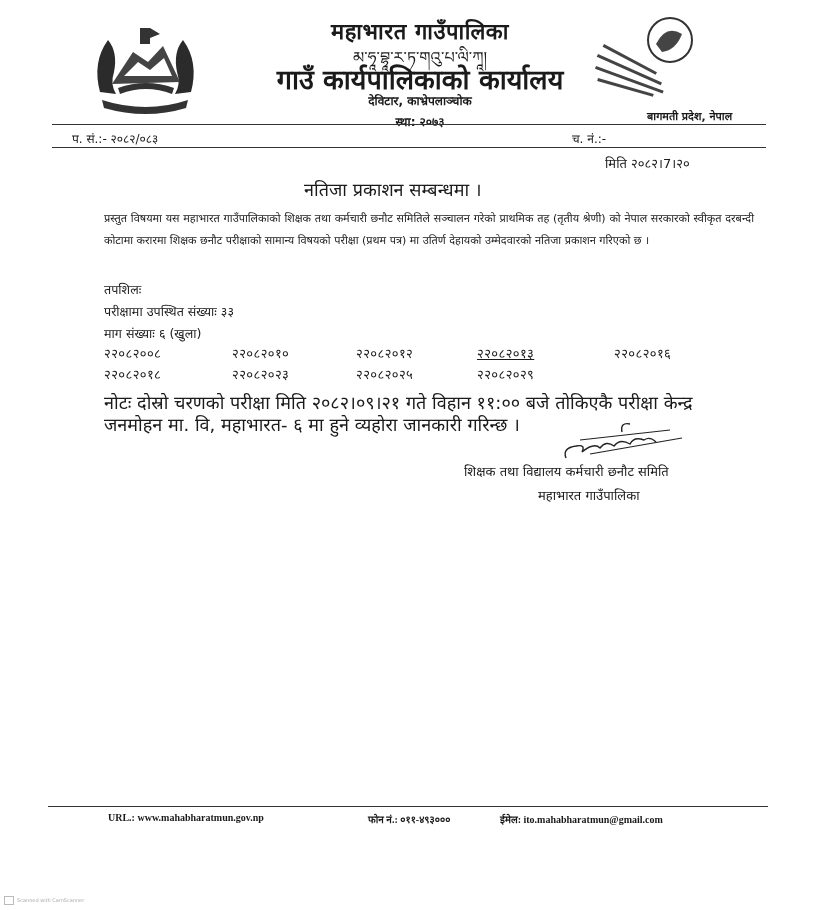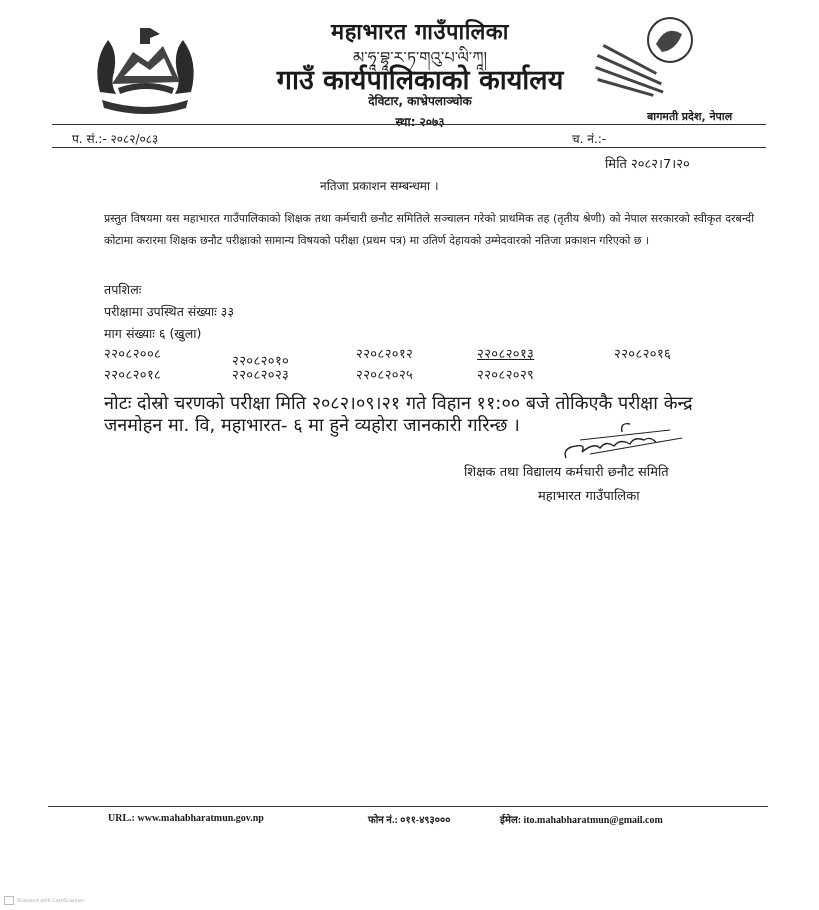--- a/index.html
+++ b/index.html
@@ -11,21 +11,21 @@
   .h1 { top: 15px; font-size: 22px; font-weight: bold; letter-spacing: 0.5px; }
   .h2 { top: 40px; font-size: 16px; }
   .h3 { top: 60px; font-size: 27px; font-weight: bold; }
   .h4 { top: 92px; font-size: 12px; font-weight: bold; }
   .h5 { top: 107px; font-size: 12px; font-weight: bold; margin-top: 6px; }
   .province { left: 615px; top: 108px; font-size: 11px; font-weight: bold; white-space: nowrap; margin-left: 32px; }
   .rule { left: 52px; width: 714px; height: 0; border-top: 1.6px solid #333; }
   .ref-row { top: 130px; left: 72px; font-size: 12px; white-space: nowrap; }
   .ch-row { top: 130px; left: 572px; font-size: 12px; white-space: nowrap; }
   .date { top: 154px; left: 605px; font-size: 13px; white-space: nowrap; }
-  .subject { top: 177px; left: 320px; font-size: 12px; white-space: nowrap; }
+  .subject { top: 177px; left: 304px; font-size: 18px; white-space: nowrap; }
   .body-para { top: 208px; left: 104px; width: 650px; font-size: 11px; line-height: 22px; text-align: justify; }
   .line { left: 104px; font-size: 12.6px; white-space: nowrap; }
   .roll { font-size: 13px; white-space: nowrap; letter-spacing: 0.4px; }
   .note { top: 392px; left: 104px; width: 650px; font-size: 18px; line-height: 22px; }
   .sig { left: 560px; top: 418px; width: 130px; height: 46px; }
   .sign1 { top: 462px; left: 464px; font-size: 13px; white-space: nowrap; }
   .sign2 { top: 486px; left: 538px; font-size: 13px; white-space: nowrap; }
   .footer { top: 812px; font-size: 10px; font-weight: bold; font-family: "Liberation Serif", serif; white-space: nowrap; }
   .scan-badge { left: 4px; top: 896px; font-size: 5px; color: #aaa; white-space: nowrap; }
   .scan-badge .box { display: inline-block; width: 8px; height: 7px; border: 1px solid #bbb; margin-right: 3px; vertical-align: middle; }
@@ -74,21 +74,21 @@
 <div class="abs date">मिति २०८२।7।२०</div>
 <div class="abs subject">नतिजा प्रकाशन सम्बन्धमा ।</div>
 
 <div class="abs body-para">प्रस्तुत विषयमा यस महाभारत गाउँपालिकाको शिक्षक तथा कर्मचारी छनौट समितिले सञ्चालन गरेको प्राथमिक तह (तृतीय श्रेणी) को नेपाल सरकारको स्वीकृत दरबन्दी कोटामा करारमा शिक्षक छनौट परीक्षाको सामान्य विषयको परीक्षा (प्रथम पत्र) मा उतिर्ण देहायको उम्मेदवारको नतिजा प्रकाशन गरिएको छ ।</div>
 
 <div class="abs line" style="top:281px;">तपशिलः</div>
 <div class="abs line" style="top:303px;">परीक्षामा उपस्थित संख्याः ३३</div>
 <div class="abs line" style="top:325px;">माग संख्याः ६ (खुला)</div>
 
 <div class="abs roll" style="top:344px; left:104px;text-align:right;">२२०८२००८</div>
-<div class="abs roll" style="top:344px; left:232px;margin-top:7px;">२२०८२०१०</div>
+<div class="abs roll" style="top:344px; left:232px;">२२०८२०१०</div>
 <div class="abs roll" style="top:344px; left:356px;">२२०८२०१२</div>
 <div class="abs roll" style="top:344px; left:477px;text-decoration:underline;">२२०८२०१३</div>
 <div class="abs roll" style="top:344px; left:614px;">२२०८२०१६</div>
 <div class="abs roll" style="top:365px; left:104px;">२२०८२०१८</div>
 <div class="abs roll" style="top:365px; left:232px;">२२०८२०२३</div>
 <div class="abs roll" style="top:365px; left:356px;">२२०८२०२५</div>
 <div class="abs roll" style="top:365px; left:477px;">२२०८२०२९</div>
 
 <div class="abs note">नोटः दोस्रो चरणको परीक्षा मिति २०८२।०९।२१ गते विहान ११:०० बजे तोकिएकै परीक्षा केन्द्र जनमोहन मा. वि, महाभारत- ६ मा हुने व्यहोरा जानकारी गरिन्छ ।</div>
 

